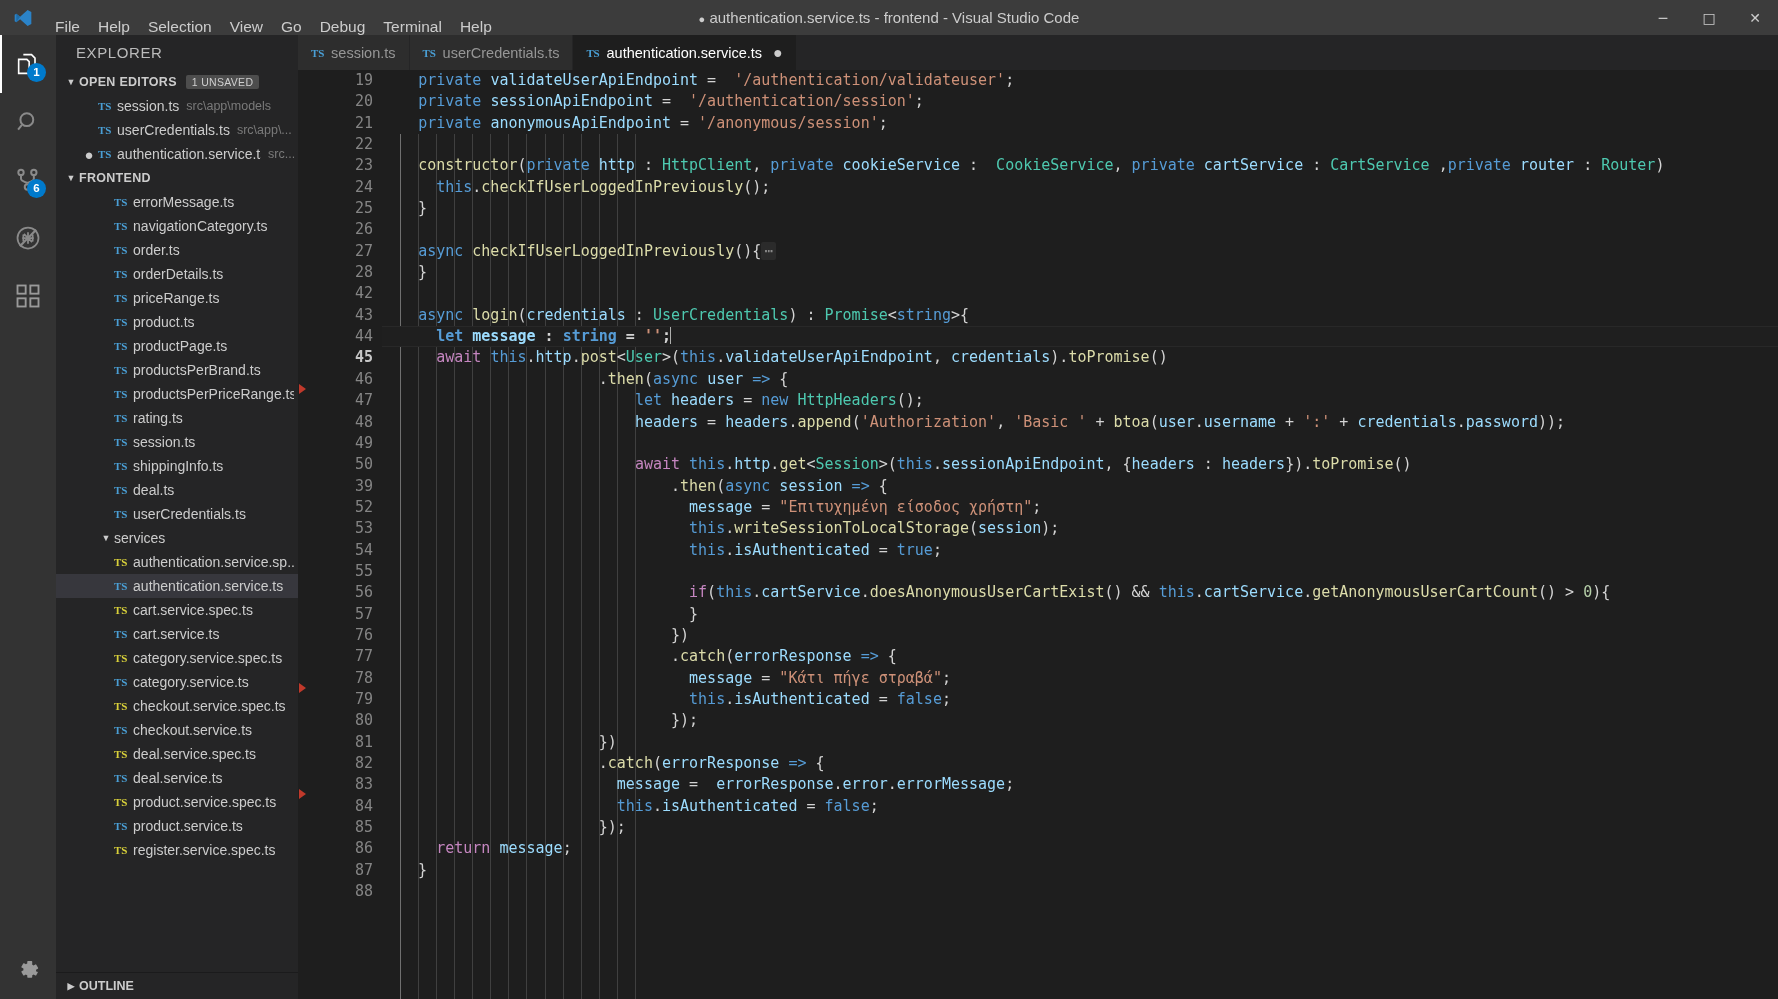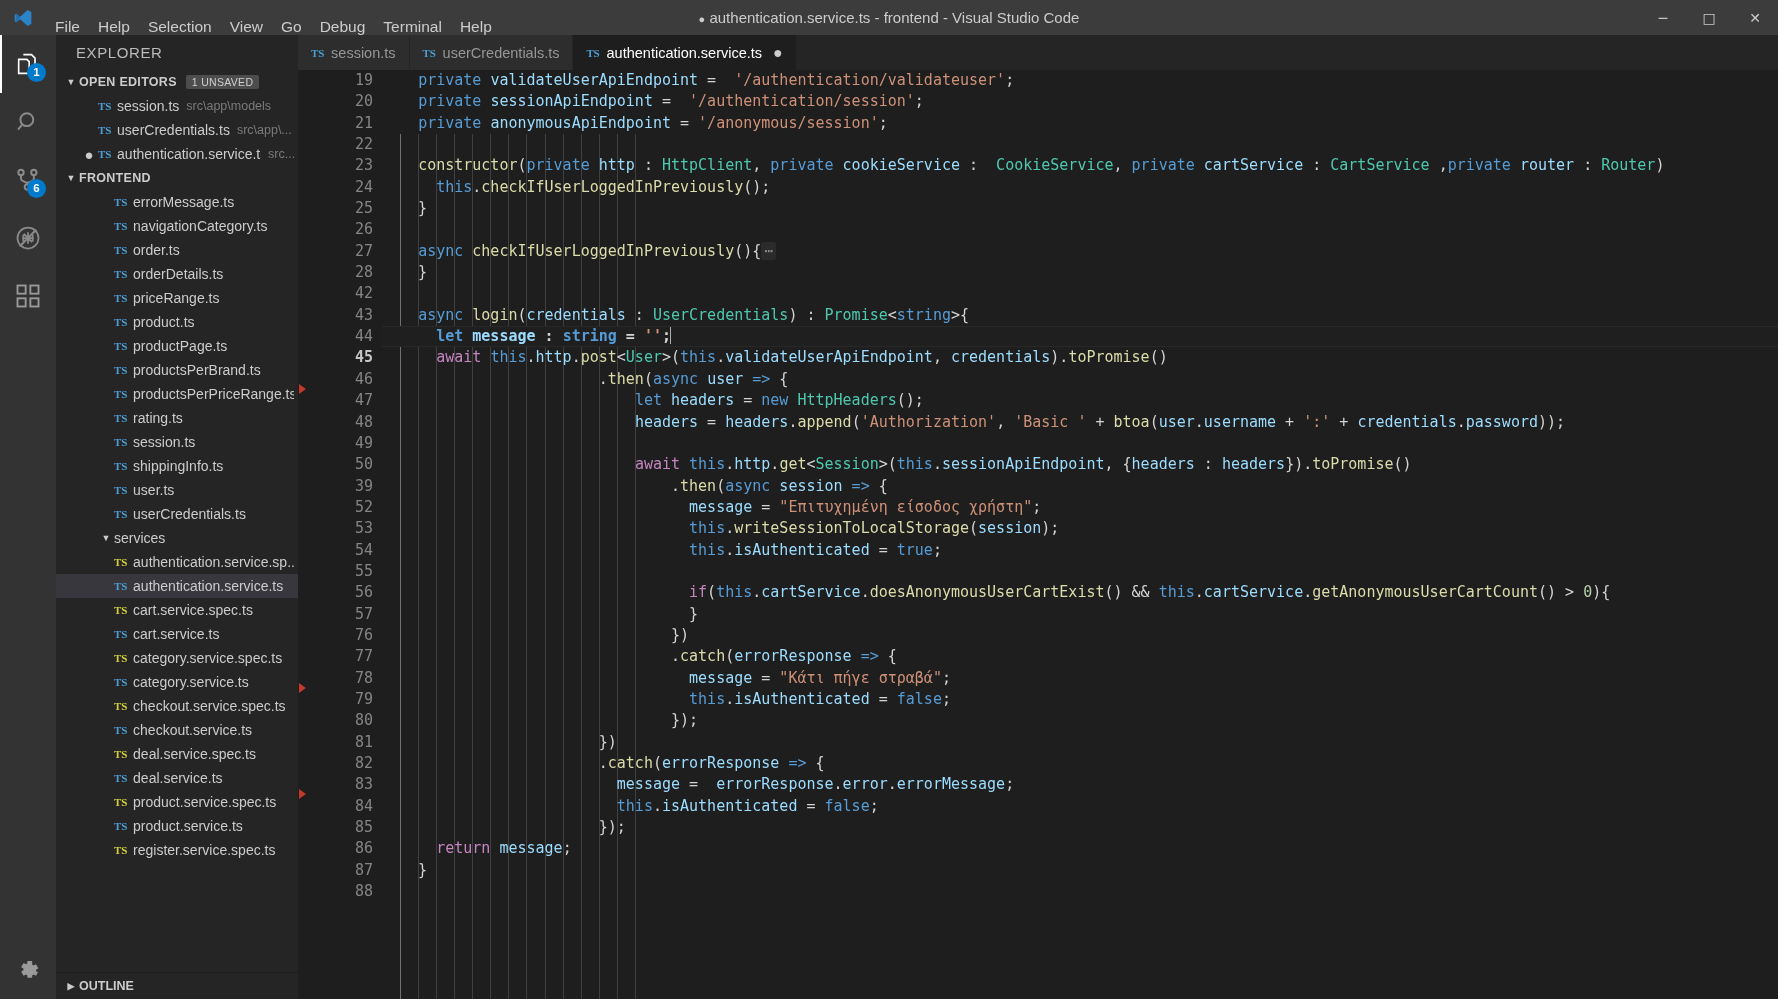--- a/index.html
+++ b/index.html
@@ -309,21 +309,21 @@
           <div class="row" style="padding-left: 58px;">
             <span class="ts-icon ts-blue">TS</span>
             <span class="row-label">session.ts</span>
           </div>
           <div class="row" style="padding-left: 58px;">
             <span class="ts-icon ts-blue">TS</span>
             <span class="row-label">shippingInfo.ts</span>
           </div>
           <div class="row" style="padding-left: 58px;">
             <span class="ts-icon ts-blue">TS</span>
-            <span class="row-label">user.ts</span>
+            <span class="row-label">deal.ts</span>
           </div>
           <div class="row" style="padding-left: 58px;">
             <span class="ts-icon ts-blue">TS</span>
             <span class="row-label">userCredentials.ts</span>
           </div>
           <div class="row" style="padding-left: 42px;">
             <span class="twisty">▼</span>
             <span class="row-label">services</span>
           </div>
           <div class="row" style="padding-left: 58px;">

